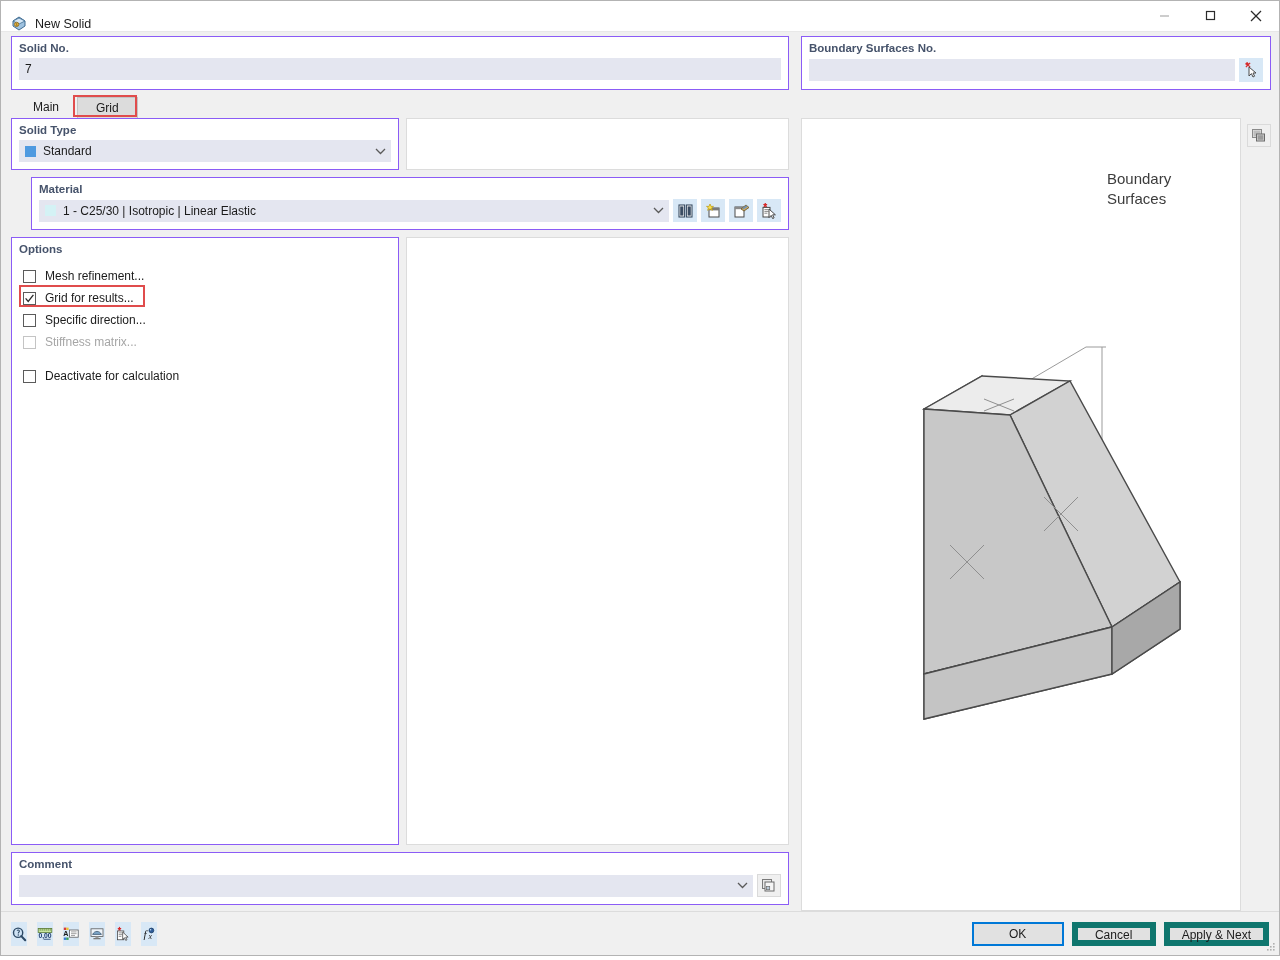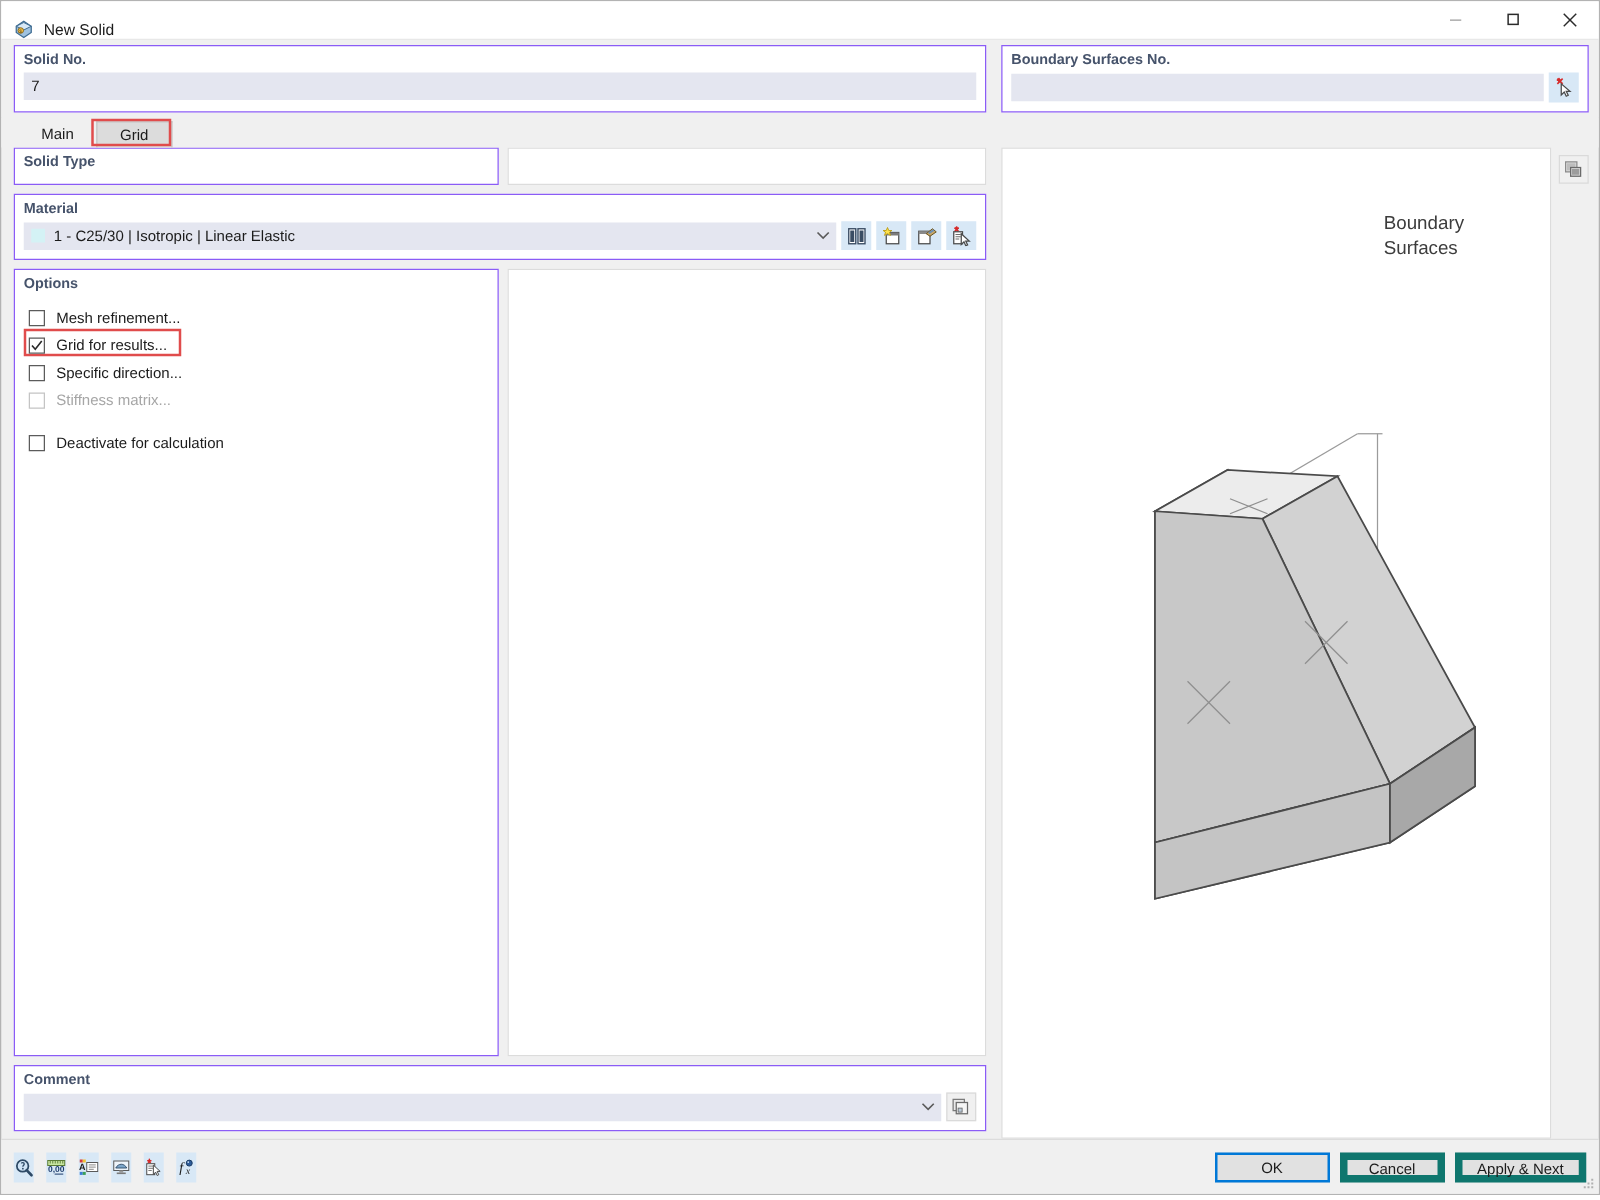--- a/index.html
+++ b/index.html
@@ -412,25 +412,34 @@
     <div class="tab-highlight" style="left:72px; top:1px; width:64px; height:22px;"></div>
   </div>
 
   <div class="body-split">
 
     <div class="left-col">
 
       <div class="panel-row">
         <div class="group-box panel-left">
           <div class="group-title">Solid Type</div>
+          <div class="combo">
+            <span class="swatch"></span>
+            <span class="combo-text">Standard</span>
+            <span class="chev">
+              <svg width="11" height="7" viewBox="0 0 11 7">
+                  <polyline points="1,1 5.5,5.5 10,1" fill="none" stroke="#5a5a5a" stroke-width="1.3"></polyline>
+                </svg>
+            </span>
+          </div>
         </div>
         <div class="white-panel panel-right"></div>
       </div>
 
-      <div class="group-box" style="margin-top:7px;">
+      <div class="group-box" style="margin-top:7px;margin-left:20px;">
         <div class="group-title">Material</div>
         <div class="material-row">
           <div class="combo" style="flex:1 1 auto;">
             <span class="swatch light"></span>
             <span class="combo-text">1 - C25/30 | Isotropic | Linear Elastic</span>
             <span class="chev">
               <svg width="11" height="7" viewBox="0 0 11 7">
                   <polyline points="1,1 5.5,5.5 10,1" fill="none" stroke="#5a5a5a" stroke-width="1.3"></polyline>
                 </svg>
             </span>

